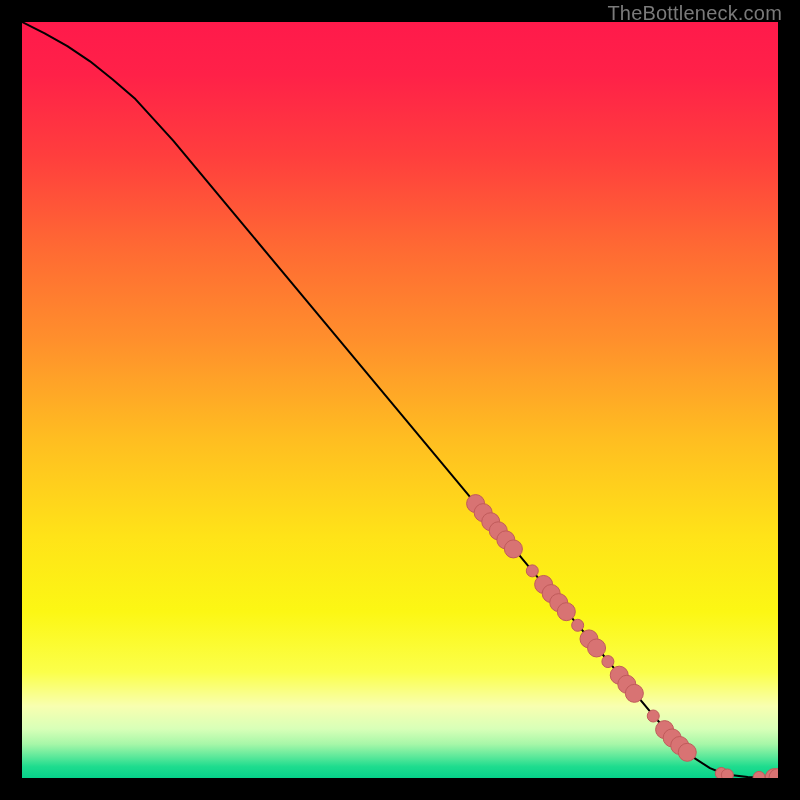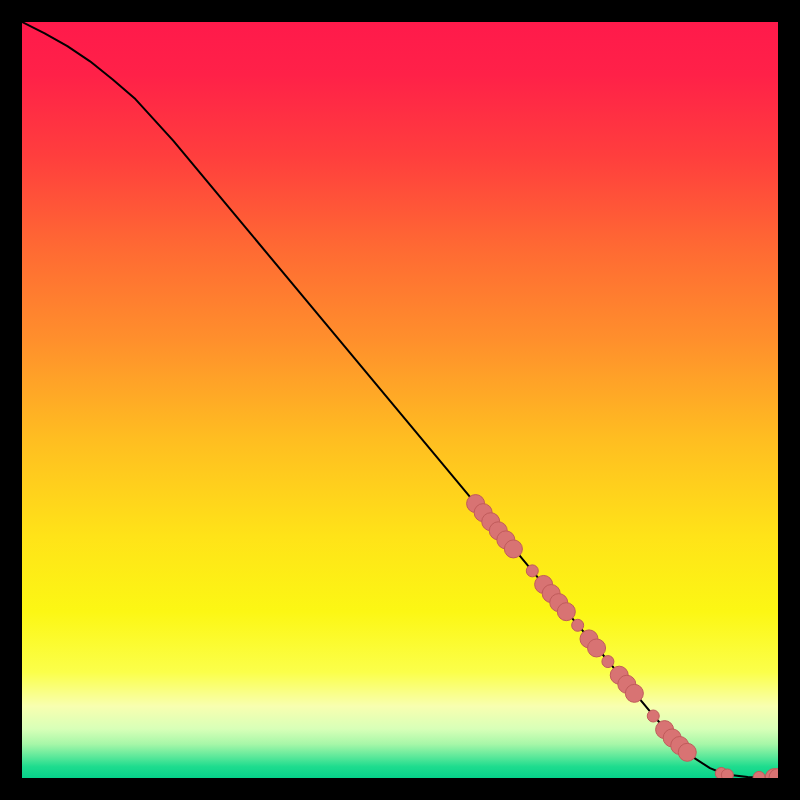--- a/index.html
+++ b/index.html
@@ -34,20 +34,21 @@
     letter-spacing: 0.2px;
     user-select: none;
   }
   svg { display: block; }
 </style>
 </head>
 <body>
 
 <div class="stage">
 
+  <div class="watermark">TheBottleneck.com</div>
 
   <div class="plot">
     <svg id="plot-svg" width="756" height="756" viewBox="0 0 756 756" xmlns="http://www.w3.org/2000/svg">
       <defs>
         <linearGradient id="bg-grad" x1="0" y1="0" x2="0" y2="1">
             <stop offset="0.00%" stop-color="#ff1a4b"></stop>
             <stop offset="7.00%" stop-color="#ff2148"></stop>
             <stop offset="18.00%" stop-color="#ff3f3d"></stop>
             <stop offset="30.00%" stop-color="#ff6a33"></stop>
             <stop offset="42.00%" stop-color="#ff8f2c"></stop>

